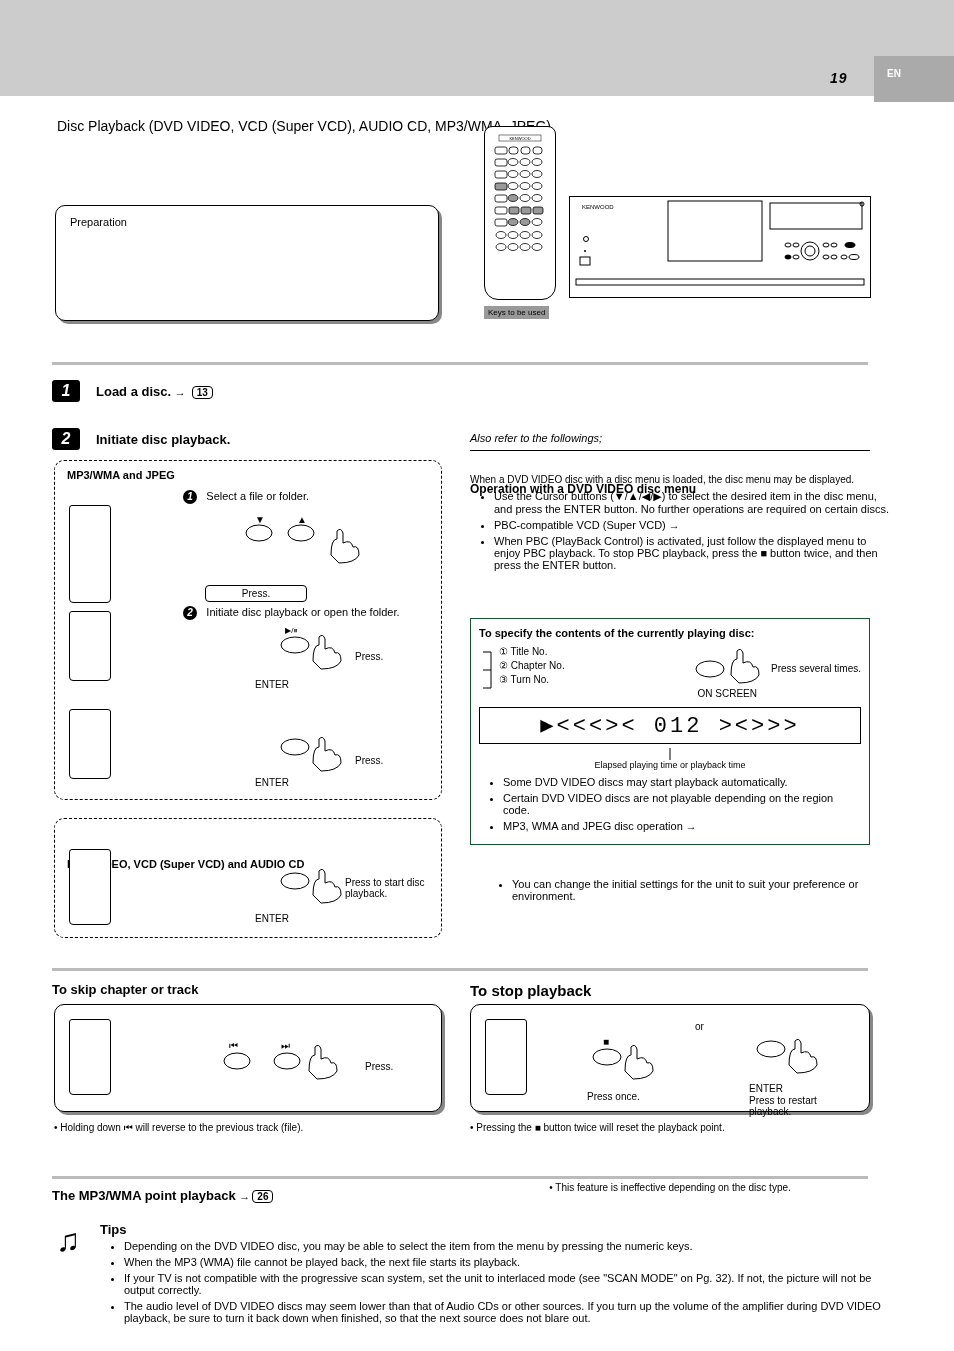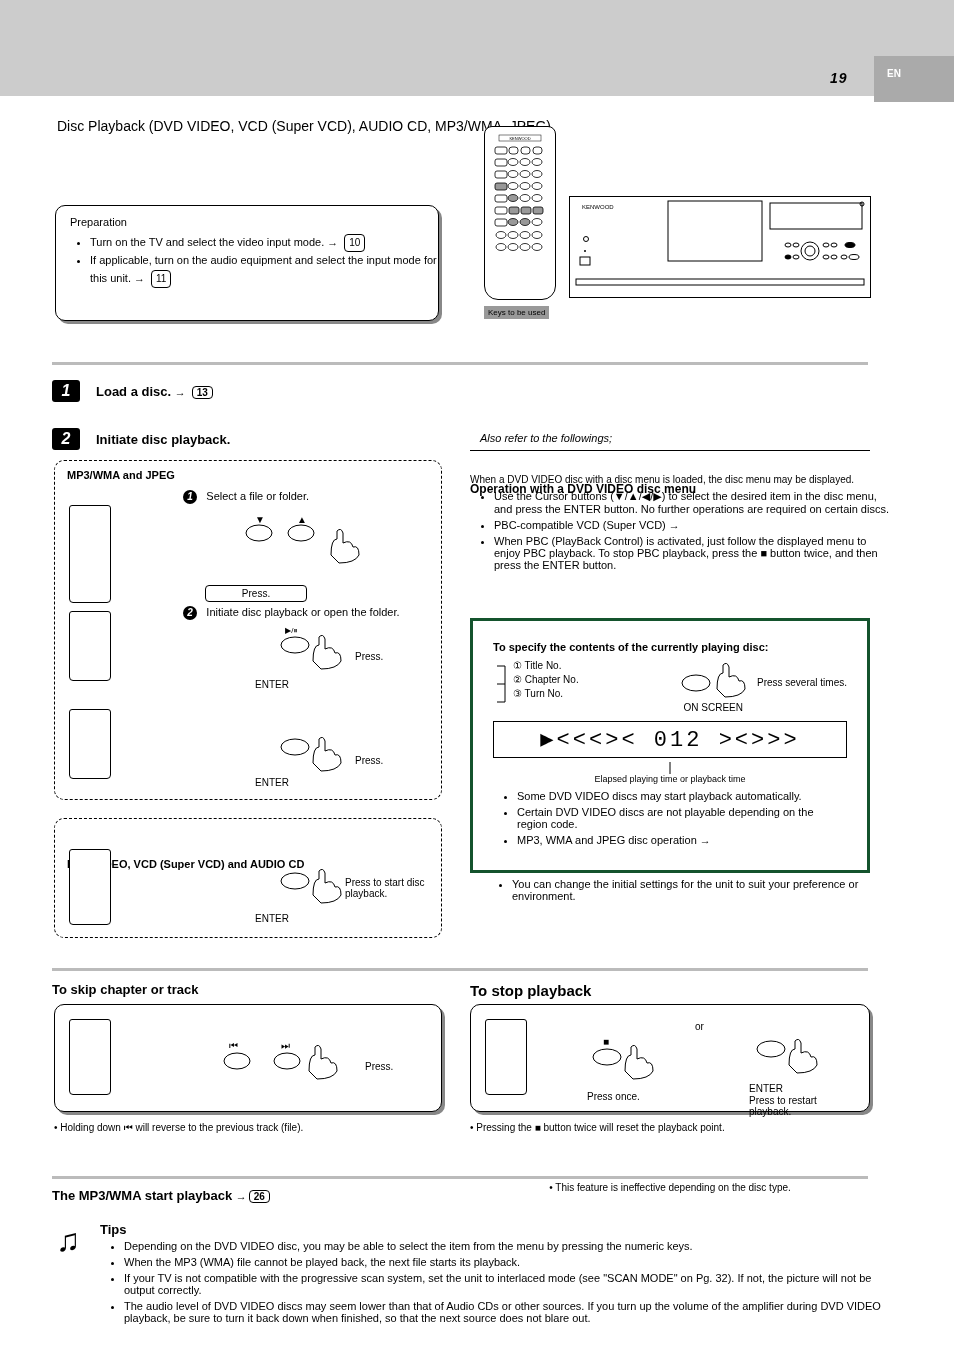--- a/index.html
+++ b/index.html
@@ -192,30 +192,20 @@
 
 <div class="top-gray"></div>
 <div class="side-gray"></div>
 <div class="page-num">19</div>
 <div class="eng-tag">EN</div>
 
 <div class="disc-play-label">Disc Playback (DVD VIDEO, VCD (Super VCD), AUDIO CD, MP3/WMA, JPEG)</div>
 
 <div class="big-panel">
   <div class="pre-line">Preparation</div>
-  <ul>
-    <li>
-      <span>Turn on the TV and select the video input mode.</span>
-      <span class="arrow-ref"></span><span class="book-ref">10</span>
-    </li>
-    <li>
-      <span>If applicable, turn on the audio equipment and select the input mode for this unit.</span>
-      <span class="arrow-ref"></span><span class="book-ref">11</span>
-    </li>
-  </ul>
 </div>
 
 <div class="remote-big">
   <svg viewBox="0 0 70 172" width="70" height="172">
     <rect x="14" y="8" width="42" height="6" fill="none" stroke="#000" stroke-width="0.5"></rect>
     <text x="35" y="13" font-size="4" text-anchor="middle">KENWOOD</text>
     <g fill="none" stroke="#000" stroke-width="0.8">
       <rect x="10" y="20" width="12" height="7" rx="2"></rect>
         <rect x="24" y="20" width="9" height="7" rx="3"></rect>
         <rect x="36" y="20" width="9" height="7" rx="3"></rect>
@@ -365,33 +355,33 @@
   </div>
   <div class="abs" style="left:252px; top:46px;">
     <svg width="40" height="40">
         <path d="M6 30 Q6 14 12 14 L12 6 Q16 2 18 8 L18 18 Q26 14 28 22 Q34 20 34 30 Q30 38 14 38 Z" fill="none" stroke="#000"></path>
       </svg>
   </div>
   <div class="abs small-text" style="left:200px; top:94px;">ENTER</div>
   <div class="abs small-text" style="left:290px; top:58px; width:86px;">Press to start disc playback.</div>
 </div>
 
-<div class="abs" style="left:470px; top:432px; font-size:11px; font-style:italic;margin-left:10px;">Also refer to the followings;</div>
+<div class="abs" style="left:470px; top:432px; font-size:11px; font-style:italic;">Also refer to the followings;</div>
 <div class="hline" style="left:470px; top:450px; width:400px;"></div>
 
 <div class="abs" style="left:470px; top:458px; font-size:12px; font-weight:bold;margin-top:24px;">Operation with a DVD VIDEO disc menu</div>
 <div class="abs" style="left:470px; top:474px; width:400px; font-size:10px;">When a DVD VIDEO disc with a disc menu is loaded, the disc menu may be displayed.</div>
 
 <ul class="bullets abs" style="left:470px; top:490px; width:396px;">
   <li>Use the Cursor buttons (▼/▲/◀/▶) to select the desired item in the disc menu, and press the ENTER button. No further operations are required on certain discs.</li>
   <li>PBC-compatible VCD (Super VCD) →</li>
   <li>When PBC (PlayBack Control) is activated, just follow the displayed menu to enjoy PBC playback. To stop PBC playback, press the ■ button twice, and then press the ENTER button.</li>
 </ul>
 
-<div class="abs" style="left:470px; top:618px; width:400px; border:3px solid #14532d; padding:20px; box-sizing:border-box;">
+<div class="abs" style="left:470px; top:618px; width:400px; border:1px solid #14532d; padding:8px; box-sizing:border-box;">
   <div style="font-size:11px; font-weight:bold; margin-bottom:6px;">To specify the contents of the currently playing disc:</div>
 
   <div style="display:flex; align-items:flex-start;">
     <div style="width:94px; font-size:10px; line-height:14px;">
       <svg width="20" height="50" style="float:left;">
           <path d="M4 7 h8 M12 7 v36 M12 25 h-8 M12 43 h-8" fill="none" stroke="#000"></path>
         </svg>
       <div><span>①</span> <span>Title No.</span></div>
       <div><span>②</span> <span>Chapter No.</span></div>
       <div><span>③</span> <span>Turn No.</span></div>
@@ -483,21 +473,21 @@
   </div>
   <div class="abs small-text" style="left:278px; top:78px;">ENTER</div>
   <div class="abs small-text" style="left:278px; top:90px; width:110px;">Press to restart playback.</div>
 </div>
 <div class="bullet-line" style="left:470px; top:1122px; width:400px;">• <span>Pressing the ■ button twice will reset the playback point.</span></div>
 <div class="bullet-line" style="left:470px; top:1182px; width:400px;text-align:center;">• <span>This feature is ineffective depending on the disc type.</span></div>
 
 <div class="gray-bar" style="top:1176px;"></div>
 
 <div class="abs" style="left:52px; top:1188px; font-size:13px; font-weight:bold;">
-  <span>The MP3/WMA start playback</span>
+  <span>The MP3/WMA point playback</span>
   <span class="arrow-ref"></span><span class="ref-inline">26</span>
 </div>
 
 <div class="music-icon" style="left:56px; top:1222px;">♫</div>
 <div class="abs" style="left:100px; top:1222px; font-size:13px; font-weight:bold;">Tips</div>
 <ul class="bullets abs" style="left:100px; top:1240px; width:770px;">
   <li>Depending on the DVD VIDEO disc, you may be able to select the item from the menu by pressing the numeric keys.</li>
   <li>When the MP3 (WMA) file cannot be played back, the next file starts its playback.</li>
   <li>If your TV is not compatible with the progressive scan system, set the unit to interlaced mode (see "SCAN MODE" on Pg. 32). If not, the picture will not be output correctly.</li>
   <li>The audio level of DVD VIDEO discs may seem lower than that of Audio CDs or other sources. If you turn up the volume of the amplifier during DVD VIDEO playback, be sure to turn it back down when finished, so that the next source does not blare out.</li>

